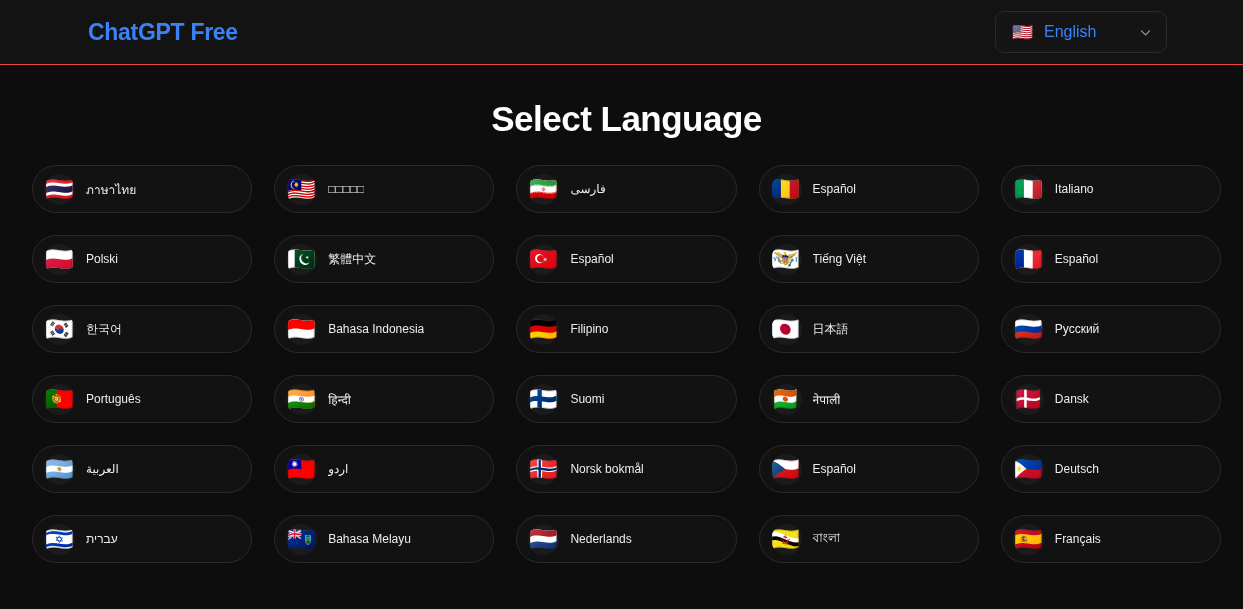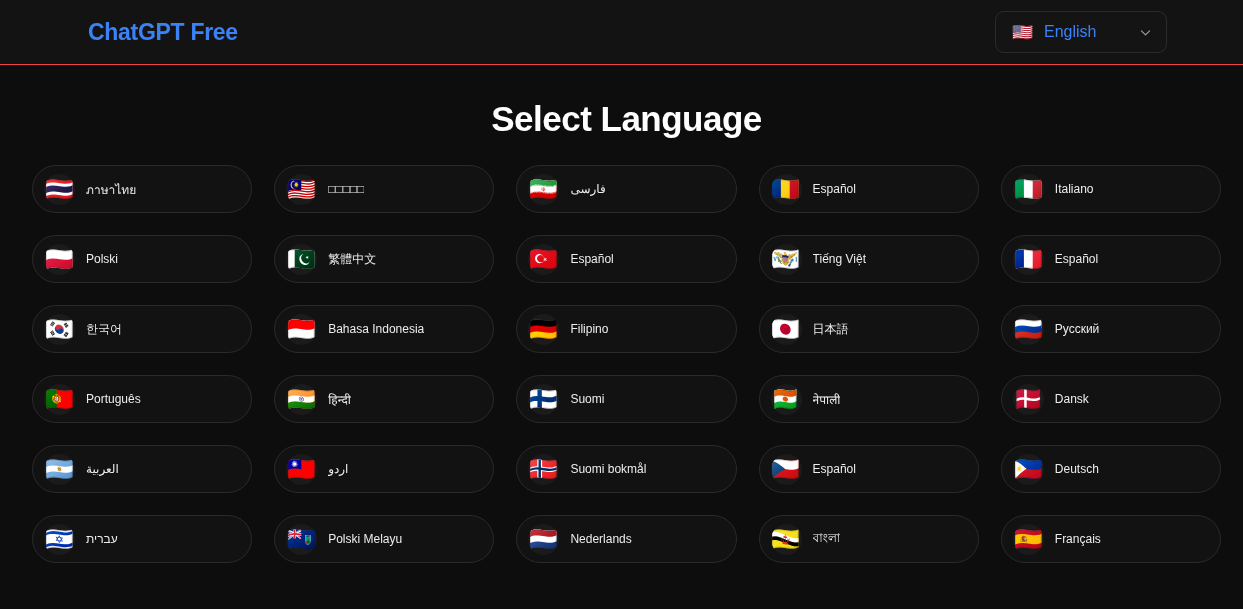--- a/index.html
+++ b/index.html
@@ -236,37 +236,37 @@
       <div class="lang-button">
         <span class="flag">🇦🇷</span>
         <span class="lang-label">العربية</span>
       </div>
       <div class="lang-button">
         <span class="flag">🇹🇼</span>
         <span class="lang-label">اردو</span>
       </div>
       <div class="lang-button">
         <span class="flag">🇳🇴</span>
-        <span class="lang-label">Suomi bokmål</span>
+        <span class="lang-label">Norsk bokmål</span>
       </div>
       <div class="lang-button">
         <span class="flag">🇨🇿</span>
         <span class="lang-label">Español</span>
       </div>
       <div class="lang-button">
         <span class="flag">🇵🇭</span>
         <span class="lang-label">Deutsch</span>
       </div>
       <div class="lang-button">
         <span class="flag">🇮🇱</span>
         <span class="lang-label">עברית</span>
       </div>
       <div class="lang-button">
         <span class="flag">🇲🇸</span>
-        <span class="lang-label">Polski Melayu</span>
+        <span class="lang-label">Bahasa Melayu</span>
       </div>
       <div class="lang-button">
         <span class="flag">🇳🇱</span>
         <span class="lang-label">Nederlands</span>
       </div>
       <div class="lang-button">
         <span class="flag">🇧🇳</span>
         <span class="lang-label">বাংলা</span>
       </div>
       <div class="lang-button">

